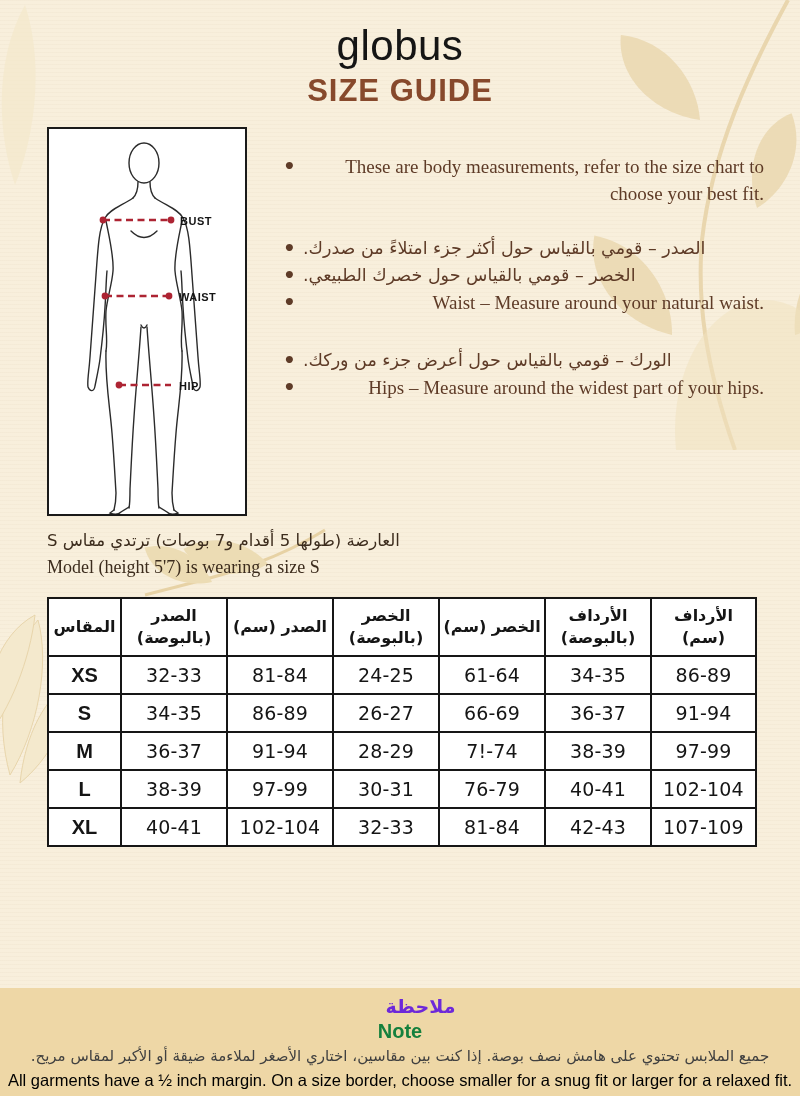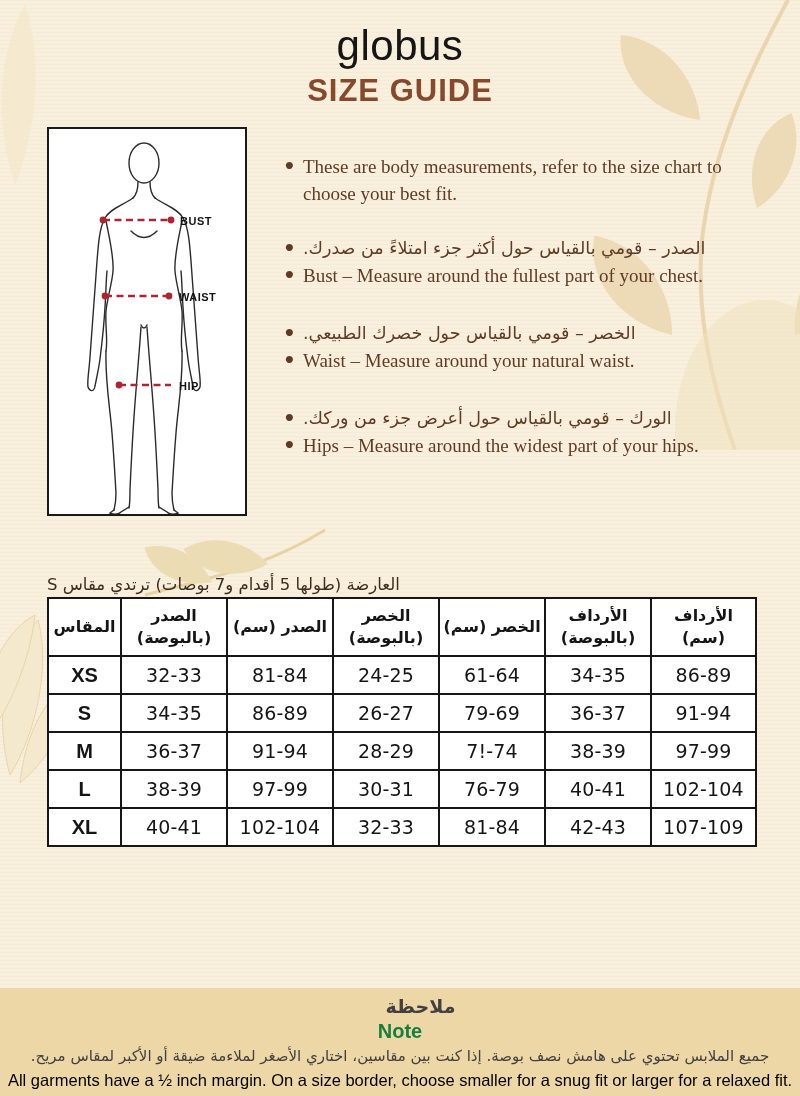--- a/index.html
+++ b/index.html
@@ -18,43 +18,43 @@
   
   .figure-box{position:absolute;left:47px;top:127px;width:200px;height:389px;
     background:#ffffff;border:2px solid #1a1a1a;box-sizing:border-box;}
   .flabel{font:700 11px "Liberation Sans",sans-serif;fill:#141414;letter-spacing:0.5px;}
   
   .bullets{position:absolute;left:281px;top:153px;width:483px;color:#5e3b27;}
   .b-item{position:relative;padding-left:22px;}
   .b-item::before{content:"\2022";position:absolute;left:2px;top:0px;
     font:700 20px/27px "DejaVu Sans",sans-serif;color:#5e3b27;}
   .b-ar{font:400 17.5px/27px "DejaVu Sans",sans-serif;}
-  .b-en{font:400 19px/27px "Liberation Serif",serif;}
+  .b-en{font:400 19px/27px "Liberation Serif",serif;text-align:right;}
   .gap1{margin-bottom:28px;}
   .gap2{margin-bottom:31px;}
   
   .model-note{position:absolute;left:47px;top:528px;width:500px;color:#3c2c1d;}
-  .m-ar{font:400 16.5px/26px "DejaVu Sans",sans-serif;margin-top:44px;}
+  .m-ar{font:400 16.5px/26px "DejaVu Sans",sans-serif;}
   .m-en{font:400 18px/26px "Liberation Serif",serif;}
   
   table.size-table{position:absolute;left:47px;top:597px;border-collapse:collapse;
     table-layout:fixed;background:#ffffff;}
   .size-table th,.size-table td{border:2px solid #161616;text-align:center;
     vertical-align:middle;padding:0;background:#fff;color:#151515;}
   .hrow-en{height:59px;}
   .hrow-ar{height:58px;}
   .drow{height:38px;}
   th.h-en{font:700 19px/1.15 "Liberation Sans",sans-serif;white-space:pre-line;}
   th.h-ar{font:700 16px/1.35 "DejaVu Sans",sans-serif;white-space:pre-line;}
   td.sz{font:700 20px "Liberation Sans",sans-serif;margin-left:10px;}
   td.num{font:400 19px "DejaVu Sans",sans-serif;letter-spacing:0.2px;}
   
   .footer{position:absolute;left:0;top:988px;width:800px;height:108px;background:#eed7a6;
     text-align:center;box-sizing:border-box;padding-top:6px;}
-  .f-head-ar{font:700 19px/24px "DejaVu Sans",sans-serif;color:#404040;padding-left:41px;}
+  .f-head-ar{font:700 19px/24px "DejaVu Sans",sans-serif;color:#6d28d9;padding-left:41px;}
   .f-head-en{font:700 20px/26px "Liberation Sans",sans-serif;color:#15803d;}
   .f-body-ar{font:400 15px/24px "DejaVu Sans",sans-serif;color:#404040;}
   .f-body-en{font:400 16.5px/24px "Liberation Sans",sans-serif;color:#000000;}
 </style>
 </head>
 <body>
 
 <div class="page">
 
   <svg class="deco" style="right:0;top:0;" width="250" height="450" viewBox="0 0 250 450">
@@ -116,21 +116,20 @@
         <line x1="70" y1="256" x2="122" y2="256" stroke="#ad2433" stroke-width="2.4" stroke-dasharray="7 4.5"></line>
         <circle cx="70" cy="256" r="3.4" fill="#ad2433"></circle>
         <text class="flabel" x="130" y="261">HIP</text>
       </g>
     </svg>
   </div>
 
   <div class="bullets">
     <div class="b-item b-en gap1"><span>These are body measurements, refer to the size chart to choose your best fit.</span></div>
     <div class="b-item b-ar"><span dir="rtl">الصدر – قومي بالقياس حول أكثر جزء امتلاءً من صدرك.</span></div>
-    <div class="b-item b-en gap2"><span>Bust – Measure around the fullest part of your chest.</span></div>
     <div class="b-item b-ar"><span dir="rtl">الخصر – قومي بالقياس حول خصرك الطبيعي.</span></div>
     <div class="b-item b-en gap2"><span>Waist – Measure around your natural waist.</span></div>
     <div class="b-item b-ar"><span dir="rtl">الورك – قومي بالقياس حول أعرض جزء من وركك.</span></div>
     <div class="b-item b-en"><span>Hips – Measure around the widest part of your hips.</span></div>
   </div>
 
   <div class="model-note">
     <div class="m-ar"><span dir="rtl">العارضة (طولها 5 أقدام و7 بوصات) ترتدي مقاس S</span></div>
     <div class="m-en">Model (height 5'7) is wearing a size S</div>
   </div>
@@ -167,21 +166,21 @@
         <td class="num">24-25</td>
         <td class="num">61-64</td>
         <td class="num">34-35</td>
         <td class="num">86-89</td>
       </tr>
       <tr class="drow">
         <td class="sz">S</td>
         <td class="num">34-35</td>
         <td class="num">86-89</td>
         <td class="num">26-27</td>
-        <td class="num">79-69</td>
+        <td class="num">66-69</td>
         <td class="num">36-37</td>
         <td class="num">91-94</td>
       </tr>
       <tr class="drow">
         <td class="sz">M</td>
         <td class="num">36-37</td>
         <td class="num">91-94</td>
         <td class="num">28-29</td>
         <td class="num">7!-74</td>
         <td class="num">38-39</td>

